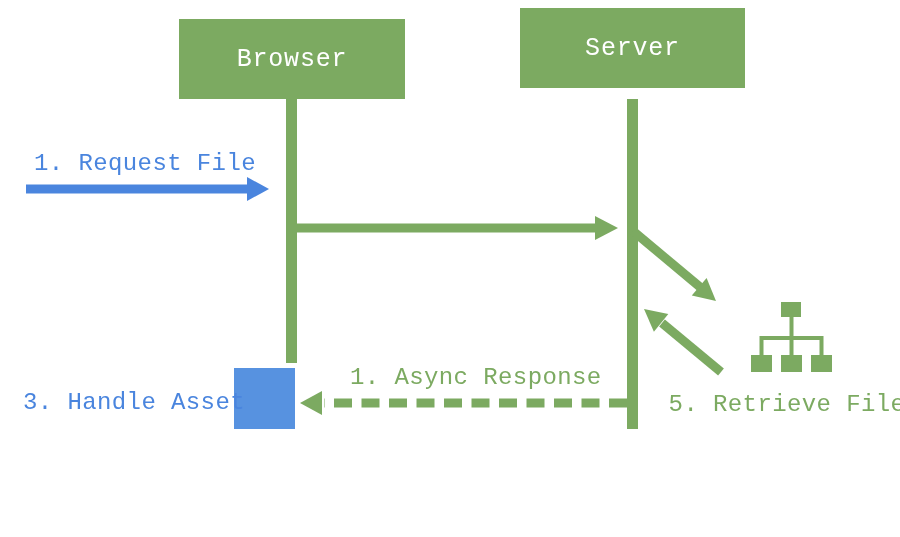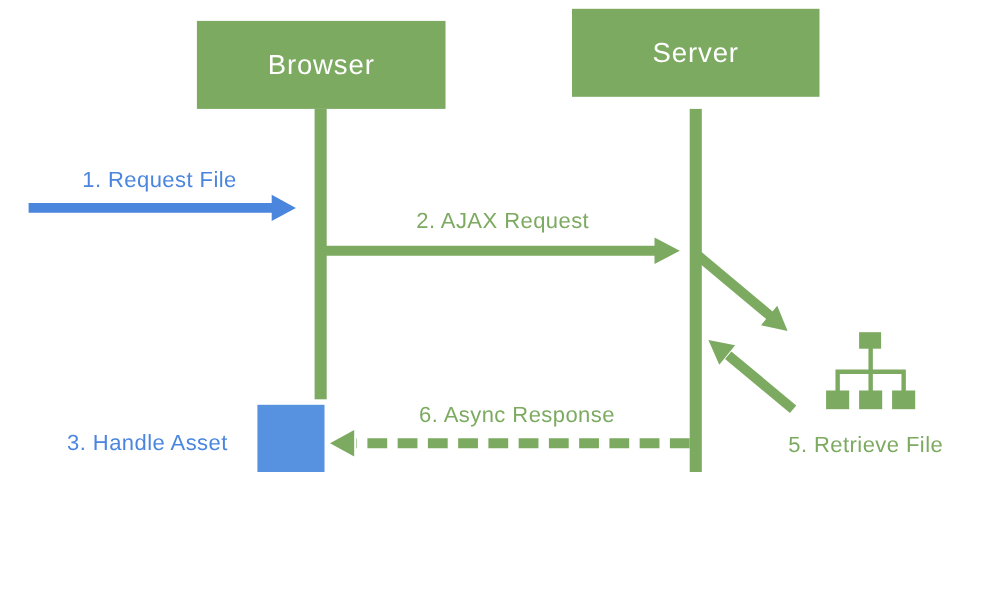--- a/index.html
+++ b/index.html
@@ -3,40 +3,40 @@
 <meta charset="utf-8">
 <style>
   html, body { margin: 0; padding: 0; }
   body {
     width: 900px; height: 537px;
     background: var(--background, #fff);
     font-family: "Liberation Sans", "DejaVu Sans", sans-serif;
   }
   .canvas {
     position: relative; width: 900px; height: 429px;
-    overflow: hidden; background: var(--background, #fff);
+    overflow: hidden; background: var(--background, #fff); font-family: Liberation Mono, monospace;
   }
   .actor-box {
     position: absolute; background: var(--green);
     color: #fff; font-size: 25px; letter-spacing: 0.8px;
     display: flex; align-items: center; justify-content: center;
   }
   .box-browser { left: 179px; top: 19px; width: 226px; height: 80px; }
   .box-server  { left: 520px; top: 8px; width: 225px; height: 80px; }
   .lifeline { position: absolute; width: 11px; background: var(--green); }
   .ll-browser-upper { left: 286px; top: 99px;  height: 264px; }
   .ll-browser-lower { left: 286px; top: 445px; height: 66px; }
   .ll-server        { left: 627px; top: 99px;  height: 412px; }
   .activation {
     position: absolute; left: 234px; top: 368px; width: 61px; height: 72px;
     background: var(--blue-fill);
   }
   .step {
     position: absolute; width: 240px; text-align: center;
-    font-size: 20px; line-height: 28px; white-space: nowrap; letter-spacing: 0.4px;
+    font-size: 24px; line-height: 28px; white-space: nowrap; letter-spacing: 0.4px;
   }
   .step-blue  { color: var(--blue); }
   .step-green { color: var(--green); }
   .s1 { left: 25px;  top: 150px; }
   .s2 { left: 337px; top: 187px; }
   .s3 { left: 667px; top: 391px; }
   .s4 { left: 350px; top: 364px; }
   .s5 { left: 14px;  top: 389px; }
   svg.overlay { position: absolute; left: 0; top: 0; width: 900px; height: 537px; }
   .g-stroke { stroke: var(--green); }
@@ -97,26 +97,23 @@
       <path class="icon-stroke" d="M791.5,315 V338 M761.5,338 H821.5 M761.5,336 V356 M791.5,336 V356 M821.5,336 V356"></path>
       <rect class="g-fill" x="751" y="355" width="21" height="17"></rect>
       <rect class="g-fill" x="781" y="355" width="21" height="17"></rect>
       <rect class="g-fill" x="811" y="355" width="21" height="17"></rect>
     </g>
   </svg>
 
   <div class="step step-blue s1">
     <span>1. Request File</span>
   </div>
-  <div class="step step-green s2">
-    <span>2. AJAX Request</span>
-  </div>
   <div class="step step-green s3">
     <span>5. Retrieve File</span>
   </div>
   <div class="step step-green s4">
-    <span>6. Async Response</span>
+    <span>1. Async Response</span>
   </div>
   <div class="step step-blue s5">
     <span>3. Handle Asset</span>
   </div>
 
 </div>
 
 </body></html>

